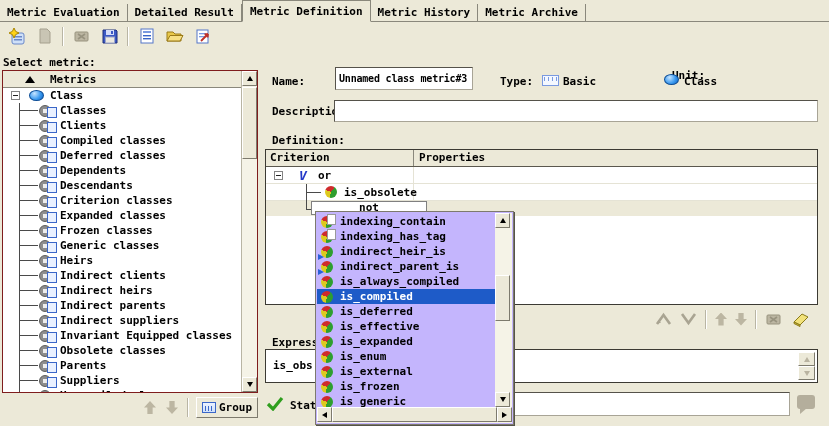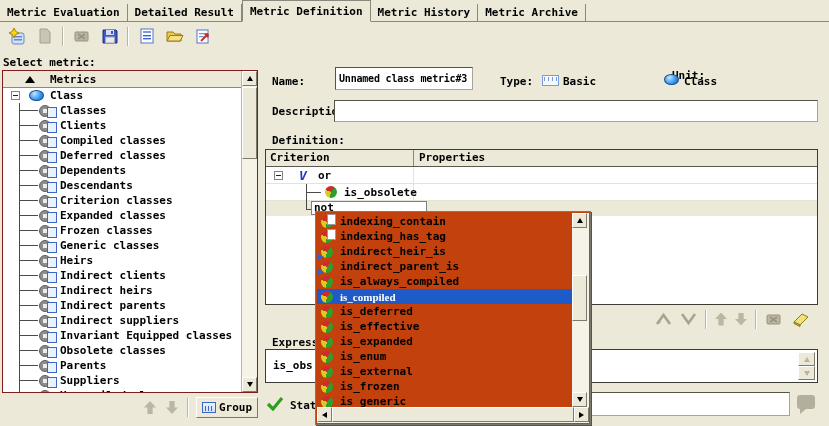--- a/index.html
+++ b/index.html
@@ -69,42 +69,42 @@
   .dt-colline{position:absolute;left:147px;top:0;bottom:0;width:1px;background:#e5e3d5;}
   .dt-head{position:absolute;left:0;top:0;right:0;height:17px;background:#ece9d8;border-bottom:1px solid #5b584e;}
   .dt-head::after{content:"";position:absolute;left:147px;top:0;bottom:0;width:1px;background:#8a887c;}
   .dt-head .c1{position:absolute;left:4px;top:1px;}
   .dt-head .c2{position:absolute;left:153px;top:1px;}
   .dt-row{position:absolute;left:0;right:0;border-bottom:1px solid #e5e3d5;}
   .vline{position:absolute;left:40px;width:1px;background:#4a4a4a;}
   .hline{position:absolute;left:40px;top:8px;width:15px;height:1px;background:#4a4a4a;}
   .oricon{color:#2438c8;font:italic 900 13px "DejaVu Sans Mono",monospace;}
   .pie{width:12px;height:12px;border-radius:50%;background:conic-gradient(from 195deg,#ddca1e 0 26%,#cf2b2b 26% 56%,#2f9e2f 56% 100%);position:relative;flex:none;}
-  .notedit{position:absolute;left:45px;top:0;width:116px;height:14px;background:#fff;border:1px solid #808080;padding:0 2px;line-height:12px;}
+  .notedit{position:absolute;left:45px;top:0;width:116px;height:14px;background:#fff;border:1px solid #808080;padding:0 2px;line-height:12px;text-align:center;}
 
   
   .ctools{position:absolute;left:655px;top:309px;height:20px;display:flex;align-items:center;gap:8px;}
 
   
   .expr{position:absolute;left:265px;top:349px;width:553px;height:34px;background:#fff;border:1px solid #3c3a33;}
   .expr .val{position:absolute;left:7px;top:9px;}
   .spin{position:absolute;right:2px;top:2px;width:17px;height:28px;}
   .spinbtn{position:absolute;left:0;width:17px;height:14px;background:#ece9d8;border:1px solid;border-color:#fff #7d7a6d #7d7a6d #fff;display:flex;align-items:center;justify-content:center;}
   .d-up{width:0;height:0;border-left:3px solid transparent;border-right:3px solid transparent;border-bottom:5px solid #b9b3a0;}
   .d-down{width:0;height:0;border-left:3px solid transparent;border-right:3px solid transparent;border-top:5px solid #b9b3a0;}
 
   
   .bubble{position:absolute;left:797px;top:395px;width:18px;height:14px;background:#b4ae9c;border-radius:3px;}
   .bubble::after{content:"";position:absolute;left:3px;bottom:-5px;width:0;height:0;border-top:6px solid #b4ae9c;border-right:7px solid transparent;}
 
   
-  .popup{position:absolute;left:315px;top:211px;width:276px;height:214px;background:#c2410c;border:1px solid #7d7a6d;box-shadow:1px 1px 0 #55534a;z-index:50;padding-left:48px;}
+  .popup{position:absolute;left:315px;top:211px;width:199px;height:214px;background:#c4b5fd;border:1px solid #7d7a6d;box-shadow:1px 1px 0 #55534a;z-index:50;padding-left:48px;}
   .plist{position:absolute;left:1px;top:2px;right:18px;bottom:17px;overflow:hidden;}
   .prow{height:15px;display:flex;align-items:center;gap:7px;padding-left:4px;white-space:nowrap;}
-  .prow.selected{background:#1e5bc8;color:#fff;font-family:Liberation Serif, serif;}
+  .prow.selected{background:#1e5bc8;color:#fff;}
   .ic-pie-doc .pie::after{content:"";position:absolute;right:-3px;top:-2px;width:7px;height:9px;background:#fff;border:1px solid #999;}
   .ic-pie-arrow .pie::after{content:"";position:absolute;left:-3px;bottom:-2px;width:0;height:0;border-top:3px solid transparent;border-bottom:3px solid transparent;border-left:6px solid #2a62d8;}
   .pv{position:absolute;right:1px;top:1px;bottom:17px;width:17px;background:#f5f3e7;}
   .ph{position:absolute;left:1px;right:1px;bottom:1px;height:16px;background:#f5f3e7;}
   .ph .sbtn.left{left:0;top:0;}
   .ph .sbtn.right{right:0;top:0;position:absolute;}
   .ph .hthumb{position:absolute;left:15px;right:15px;top:0;height:15px;background:#ece9d8;border:1px solid;border-color:#fff #7d7a6d #7d7a6d #fff;}
 </style>
 </head>
 <body>

